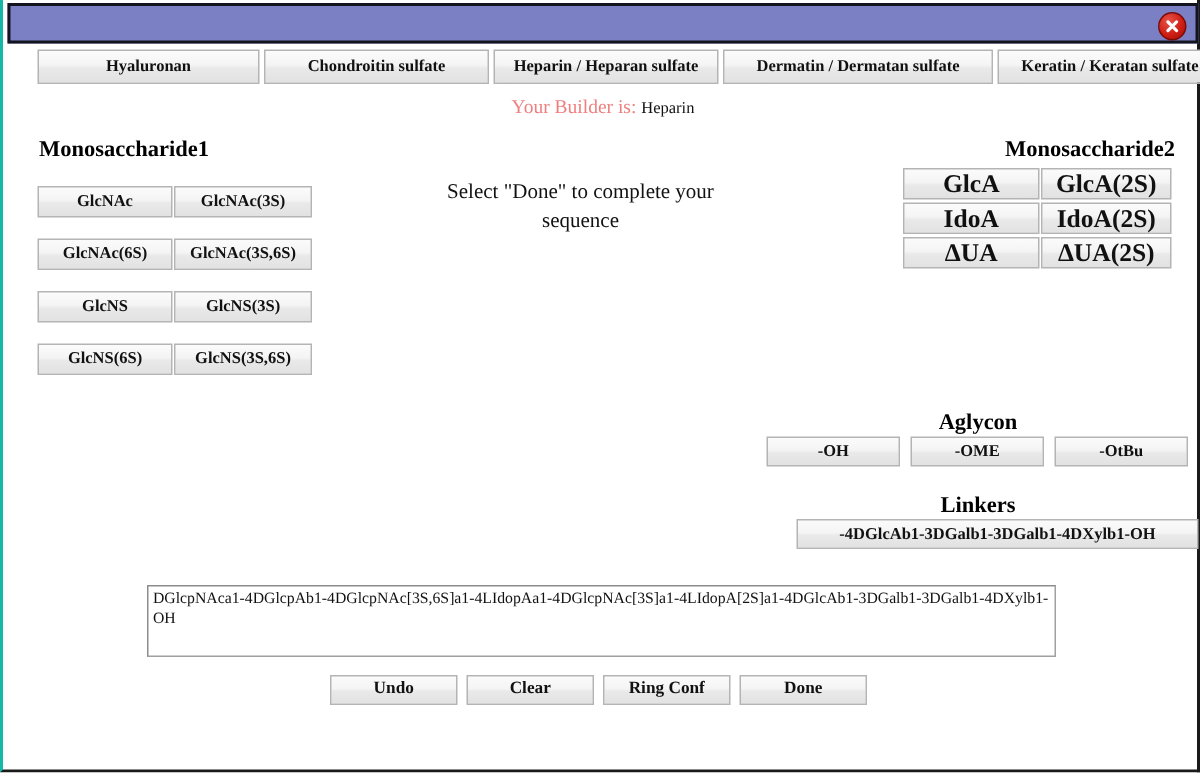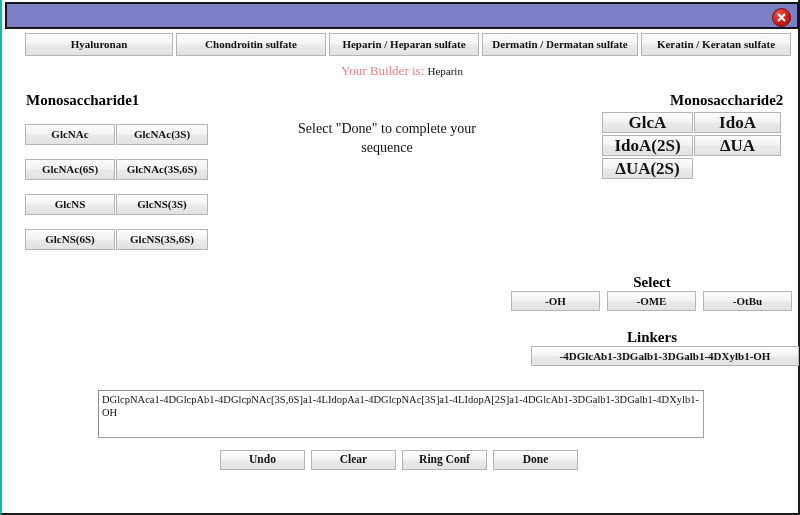--- a/index.html
+++ b/index.html
@@ -175,21 +175,21 @@
       <svg width="11" height="11" viewBox="0 0 11 11" aria-hidden="true">
         <path d="M2.6 2.6 L8.4 8.4 M8.4 2.6 L2.6 8.4" stroke="#ffffff" stroke-width="2.1" stroke-linecap="round"></path>
       </svg>
     </div>
   </div>
 
   <div class="tabs">
     <div class="btn tab" style="width:148px">Hyaluronan</div>
     <div class="btn tab" style="width:150px">Chondroitin sulfate</div>
     <div class="btn tab" style="width:150px">Heparin / Heparan sulfate</div>
-    <div class="btn tab" style="width:156px">Dermatin / Dermatan sulfate</div>
+    <div class="btn tab" style="width:180px">Dermatin / Dermatan sulfate</div>
     <div class="btn tab" style="width:150px">Keratin / Keratan sulfate</div>
   </div>
 
   <div class="builder-line">
     <span class="lbl">Your Builder is:</span>
     <span class="val">Heparin</span>
   </div>
 
   <div class="heading" id="mono1-title">Monosaccharide1</div>
   <div id="mono1-grid">
@@ -201,28 +201,29 @@
     <div class="btn">GlcNS(3S)</div>
     <div class="btn">GlcNS(6S)</div>
     <div class="btn">GlcNS(3S,6S)</div>
   </div>
 
   <div id="hint">Select "Done" to complete your sequence</div>
 
   <div class="heading" id="mono2-title">Monosaccharide2</div>
   <div id="mono2-grid">
     <div class="btn">GlcA</div>
+    <div class="btn">GlcA(2S)</div>
     <div class="btn">IdoA</div>
     <div class="btn">IdoA(2S)</div>
     <div class="btn">ΔUA</div>
     <div class="btn">ΔUA(2S)</div>
   </div>
 
   <div class="heading" id="aglycon-title">
-    <span>Select</span>
+    <span>Aglycon</span>
   </div>
   <div id="aglycon-row">
     <div class="btn">-OH</div>
     <div class="btn">-OME</div>
     <div class="btn">-OtBu</div>
   </div>
 
   <div class="heading" id="linkers-title">
     <span>Linkers</span>
   </div>

